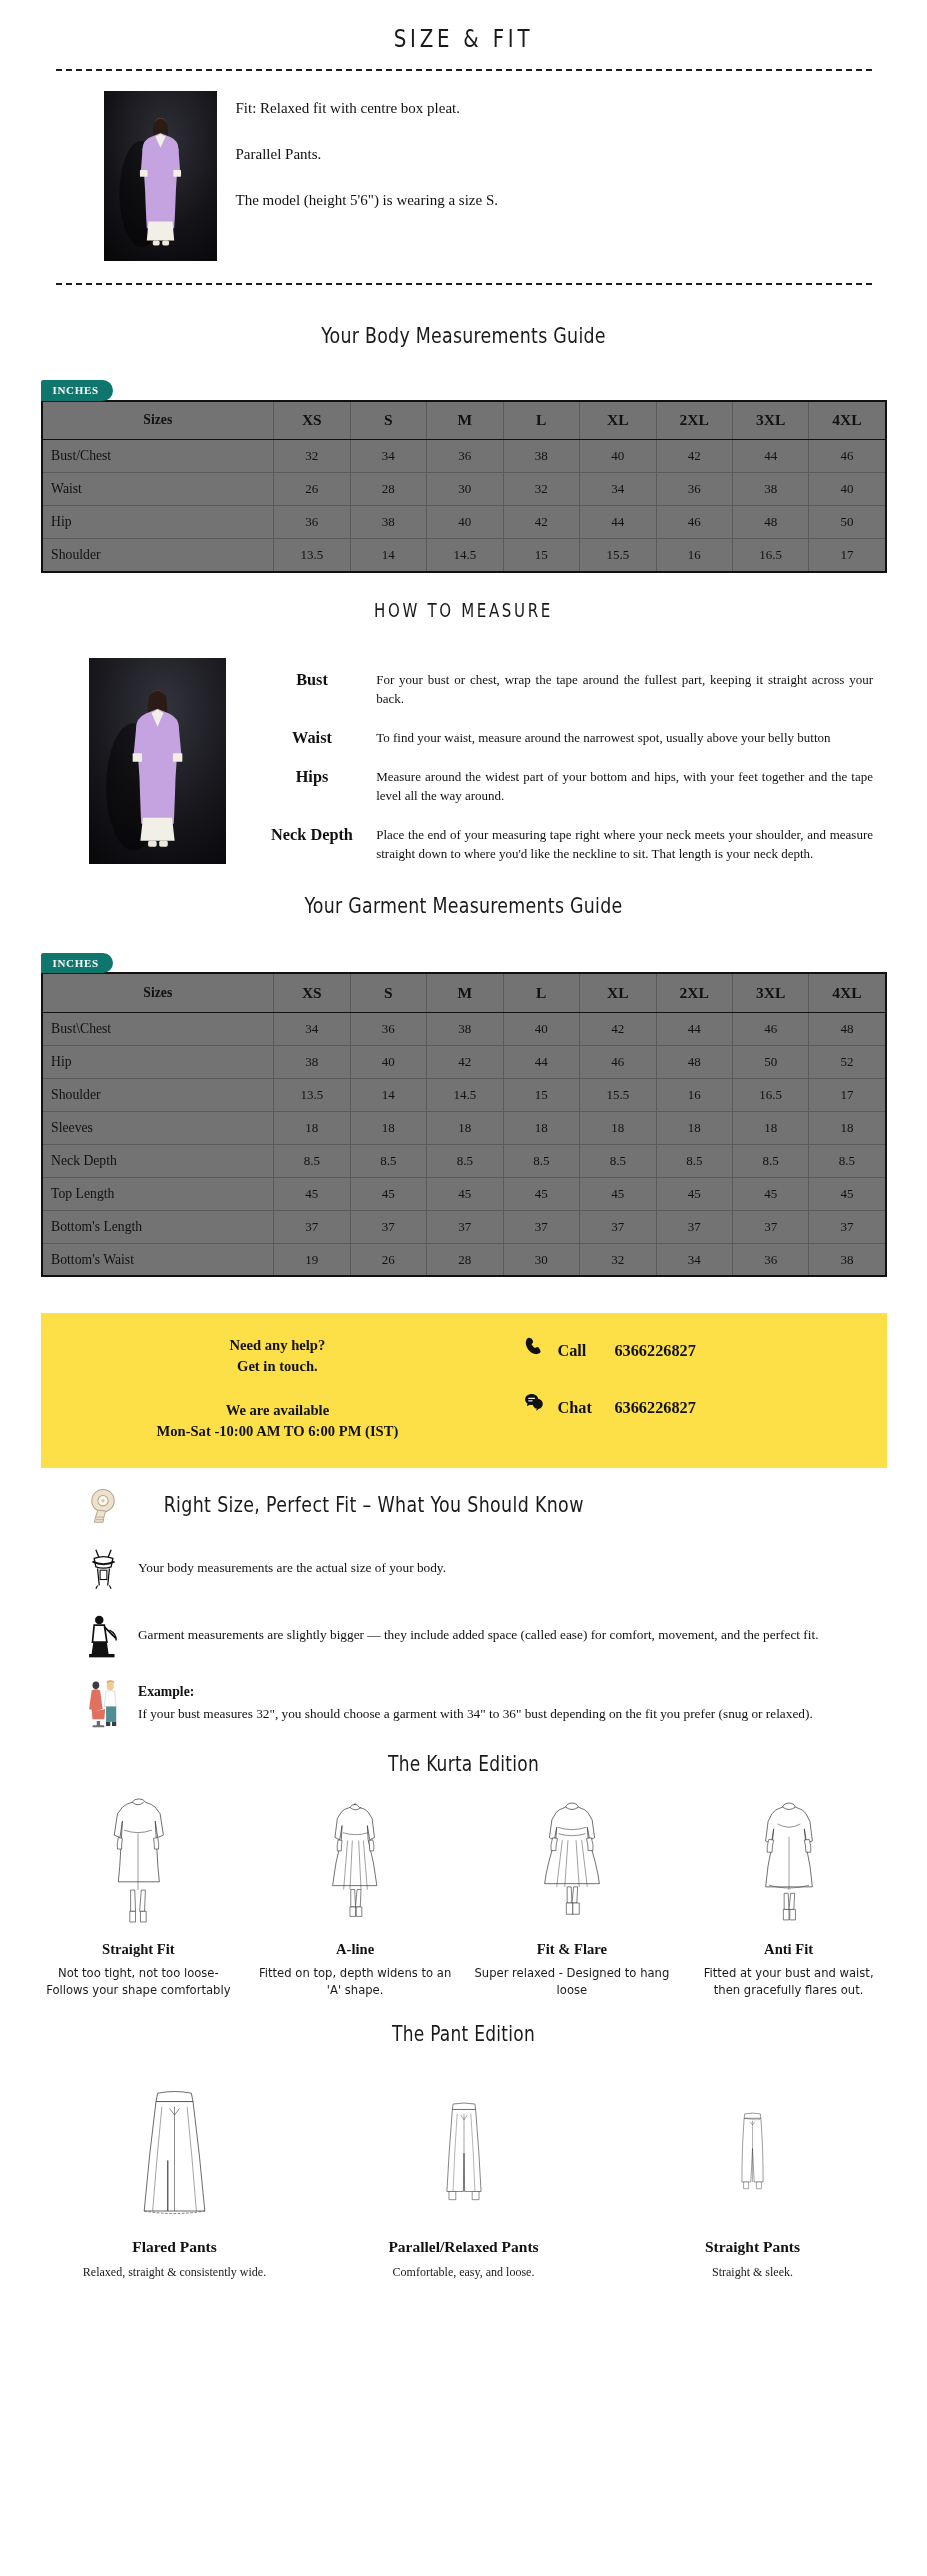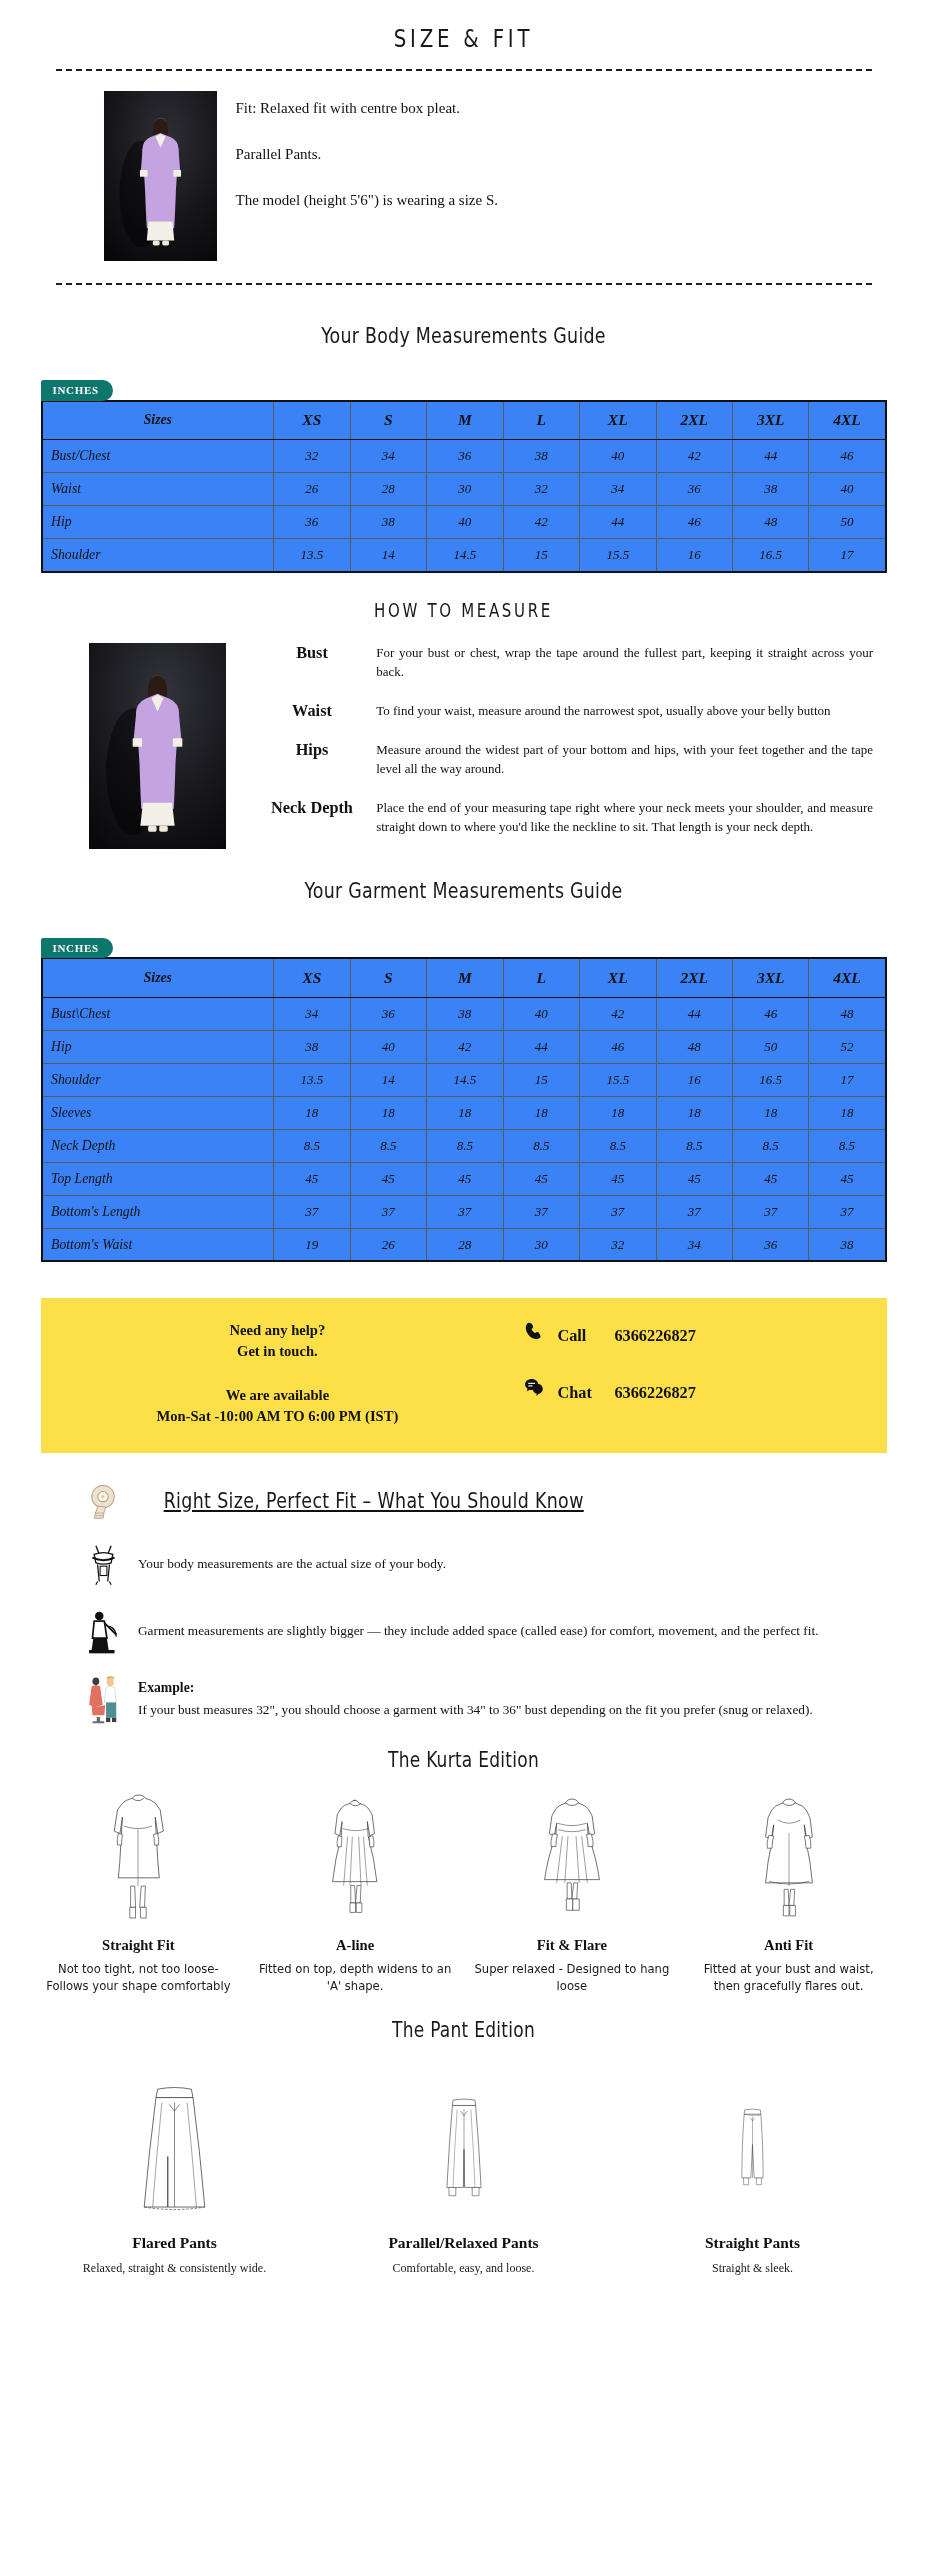--- a/index.html
+++ b/index.html
@@ -90,23 +90,22 @@
     padding: 4.3px 13.7px 4.3px 12px;
     border-radius: 2.6px 12px 12px 0;
     position: relative;
     left: 0;
     bottom: -0.9px;
   }
   table.size-table {
     width: 100%;
     border-collapse: collapse;
     border: 2.6px solid #111;
-    background: #3b82f6;
+    background: #737373;
     table-layout: fixed;
-    font-style: italic;
   }
   table.size-table th, table.size-table td {
     border: 0.9px solid #5a5a5a;
     text-align: center;
     font-size: 13px;
     padding: 0;
     height: 33px;
     color: #111;
   }
   table.size-table thead th {
@@ -120,23 +119,23 @@
     padding-left: 8.6px;
     font-size: 13.7px;
     font-weight: normal;
   }
   table.size-table thead th.rowhead { font-weight: bold; text-align: center; padding-left: 0; }
   table.size-table col.c0 { width: 27.5%; }
 
   
   #how-block {
     display: flex;
-    align-items: flex-start;
+    align-items: flex-end;
     width: 850px;
-    margin: 22px auto 0 auto;
+    margin: 37px auto 0 auto;
   }
   #how-photo { width: 137px; height: 206px; margin-left: 50px; flex: 0 0 auto; }
   .how-rows { margin-left: 36px; flex: 1 1 auto; }
   .how-row { display: flex; margin-bottom: 19px; }
   .how-row:last-child { margin-bottom: 0; }
   .how-label {
     flex: 0 0 101px;
     text-align: center;
     font-weight: bold;
     font-size: 16.3px;
@@ -169,21 +168,21 @@
     display: flex; align-items: flex-end; margin-bottom: 31px;
   }
   .help-contact:last-child { margin-bottom: 0; }
   .help-contact .ico { width: 26px; height: 26px; margin-right: 8.6px; flex: 0 0 auto; }
   .help-contact .ctype { font-weight: bold; font-size: 16.3px; width: 57px; }
   .help-contact .cnum { font-weight: bold; font-size: 16.3px; }
 
   
   #rightsize-head {
     display: flex; align-items: center;
-    width: 850px; margin: 29px auto 0 auto; padding-left: 45px; text-decoration: underline;
+    width: 850px; margin: 18px auto 0 auto; padding-left: 45px;
   }
   #rightsize-head .ico { width: 38px; height: 38px; flex: 0 0 auto; margin-right: 13.7px; }
   #rightsize-head .t { font-size: 22px; }
   .info-row {
     display: flex; align-items: center;
     width: 850px; margin: 22px auto 0 auto; padding-left: 45px; padding-right: 50px;
   }
   .info-row .ico { width: 39px; height: 45px; flex: 0 0 auto; margin-right: 15.5px; }
   .info-row .txt { font-size: 13.3px; line-height: 1.55; text-align: justify; }
   .info-row .txt b { display: block; font-size: 13.7px; margin-bottom: 1.7px; text-align: left; }

